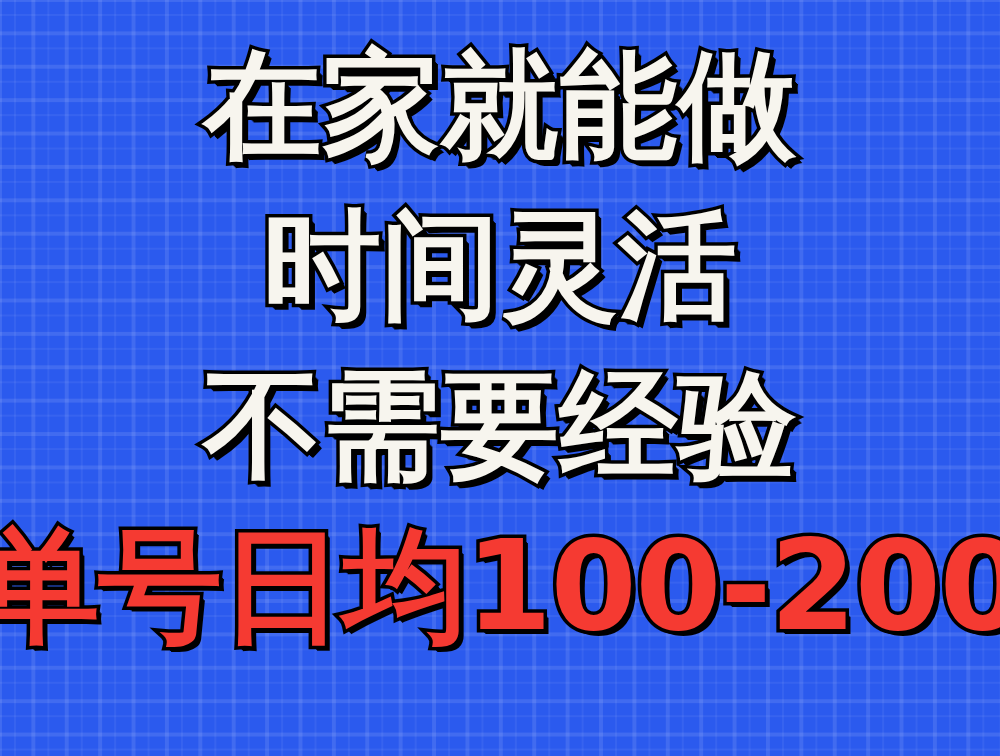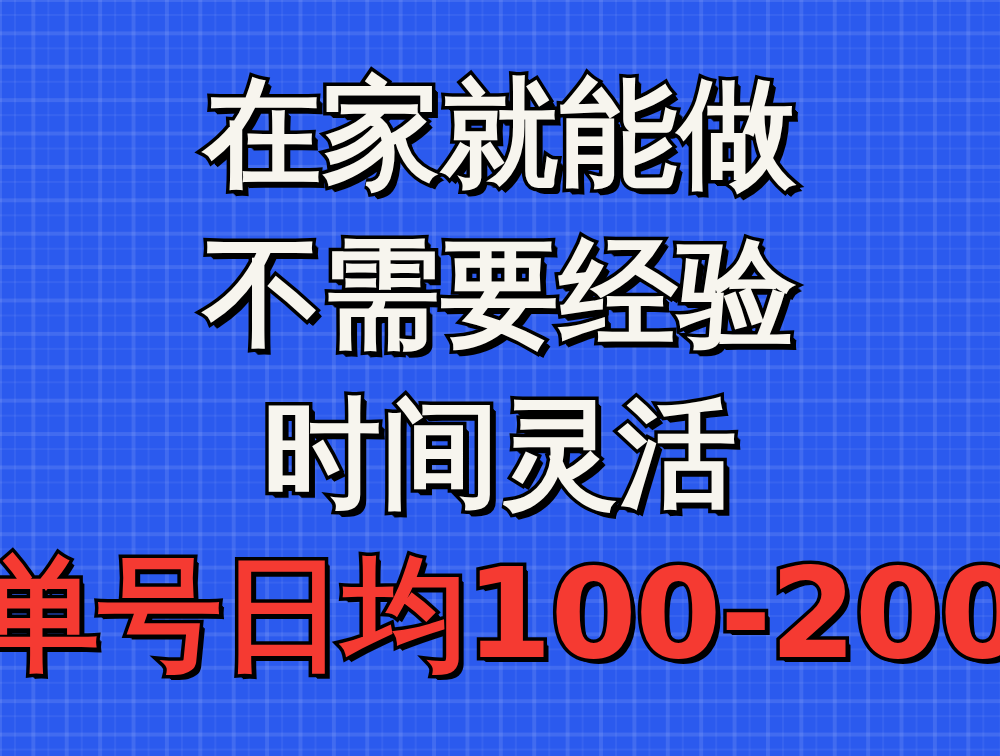--- a/index.html
+++ b/index.html
@@ -41,21 +41,21 @@
   }
 
   
   .text-stack {
     position: absolute;
     inset: 0;
     display: flex;
     flex-direction: column;
     align-items: center;
     justify-content: flex-start;
-    padding-top: 74px;
+    padding-top: 46px;
     box-sizing: border-box;
   }
 
   .headline {
     font-weight: 900;
     line-height: 1.0;
     white-space: nowrap;
     letter-spacing: 0.005em;
     text-align: center;
     -webkit-font-smoothing: antialiased;
@@ -94,21 +94,21 @@
 <body>
 
 <div id="poster">
 
   <div class="grid-bg"></div>
 
   <div class="text-stack">
 
     <div id="line-1" class="headline white">在家就能做</div>
 
+    <div id="line-3" class="headline white">时间灵活</div>
+
     <div id="line-2" class="headline white">不需要经验</div>
-
-    <div id="line-3" class="headline white">时间灵活</div>
 
     <div id="line-4" class="headline red">单号日均100-200</div>
 
   </div>
 
 </div>
 
 </body></html>

